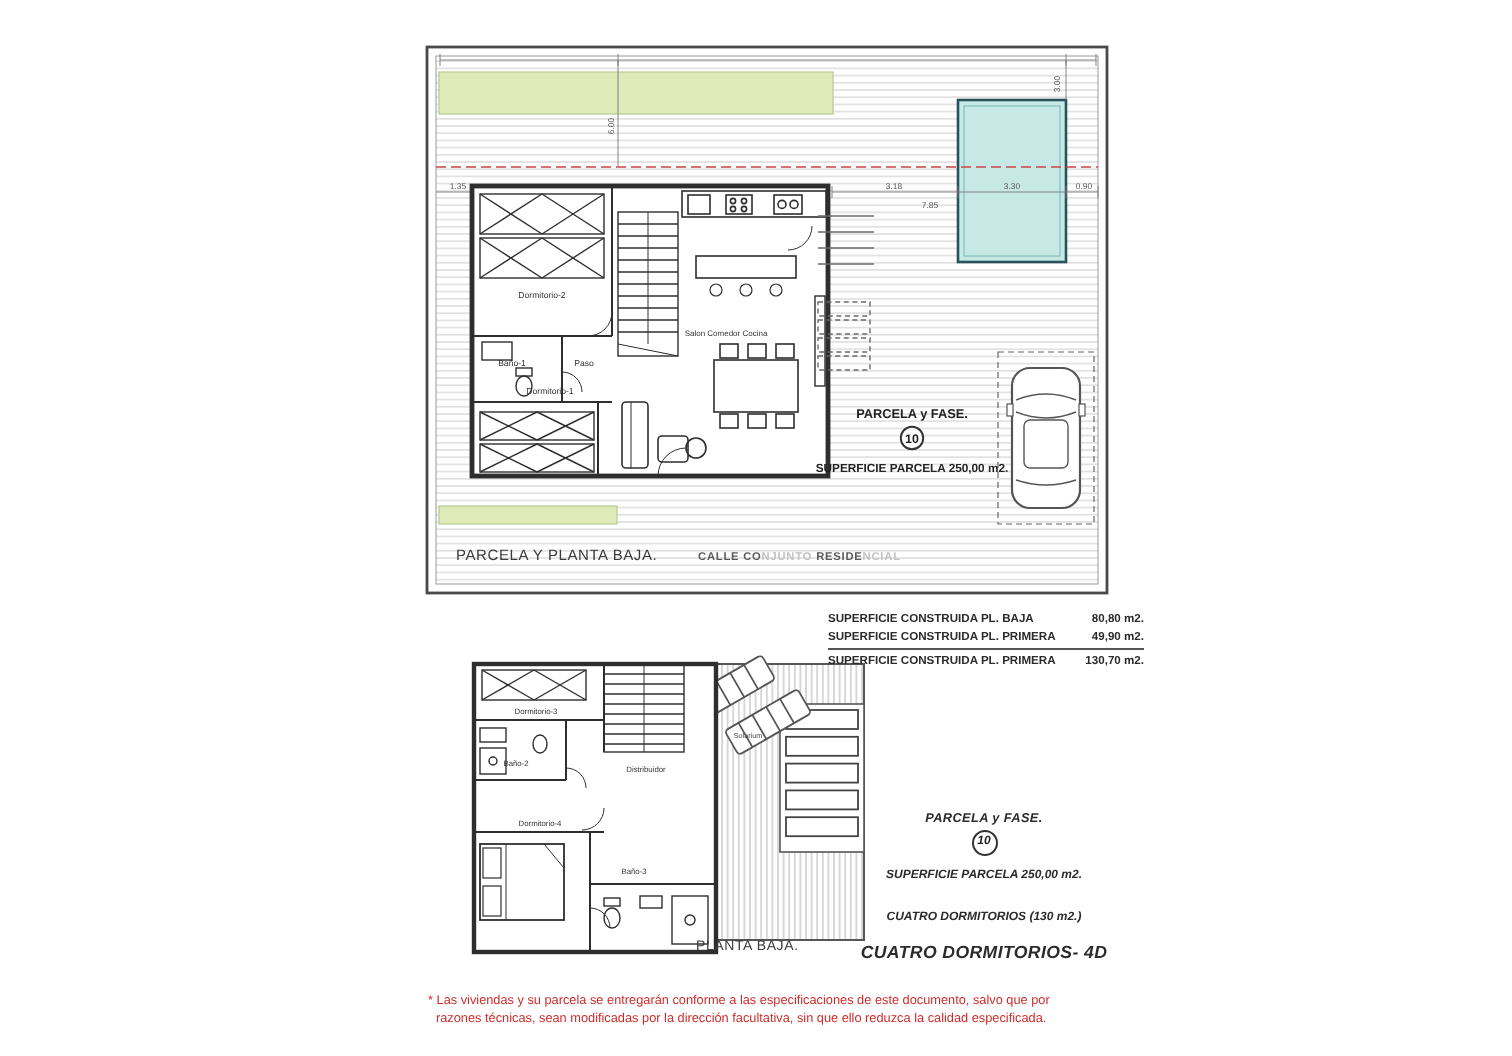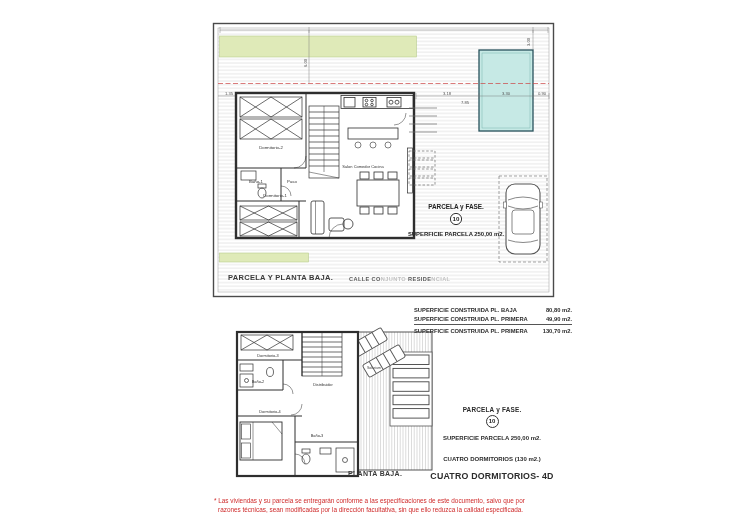--- a/index.html
+++ b/index.html
@@ -2,21 +2,21 @@
 <html><head>
 <meta charset="utf-8">
 <style>
   html,body{margin:0;padding:0;background:#ffffff;}
   #page{
     position:relative;width:756px;height:528px;background:#ffffff;overflow:hidden;
     font-family:"Liberation Sans", sans-serif;color:#333;
   }
   .abs{position:absolute;}
   
-  .caption{font-size:7.5px;font-weight:bold;color:#3a3a3a;letter-spacing:.3px;}
+  .caption{font-size:7.5px;font-weight:normal;color:#3a3a3a;letter-spacing:.3px;}
   .street{font-size:5.6px;font-weight:bold;letter-spacing:.4px;}
   .street .dark{color:#5a5a5a;}
   .street .faded{color:#c2c2c2;}
   
   .areas{width:158px;font-size:5.8px;font-weight:600;color:#2b2b2b;}
   .areas .row{display:flex;justify-content:space-between;align-items:baseline;padding:1px 0 2px 0;}
   .areas .row.sum-line{border-bottom:.8px solid #555;}
   .areas .row.total{font-weight:700;padding-top:2.5px;}
   
   .info{width:136px;text-align:center;color:#2b2b2b;}
@@ -355,21 +355,21 @@
     <div class="row sum-line">
       <span>SUPERFICIE CONSTRUIDA PL. PRIMERA</span>
       <span>49,90 m2.</span>
     </div>
     <div class="row total">
       <span>SUPERFICIE CONSTRUIDA PL. PRIMERA</span>
       <span>130,70 m2.</span>
     </div>
   </div>
 
-  <div class="abs info" style="left:424px;top:406px;">
+  <div class="abs info" style="left:424px;top:406px;font-style:italic;">
     <div class="parcel-label">PARCELA y FASE.</div>
     <div class="circle">
       <span>10</span>
     </div>
     <div class="parcel-area">SUPERFICIE PARCELA 250,00 m2.</div>
     <div class="bedrooms">CUATRO DORMITORIOS (130 m2.)</div>
     <div class="type">CUATRO DORMITORIOS- 4D</div>
   </div>
 
   <div class="abs disclaimer" style="left:214px;top:497px;">

